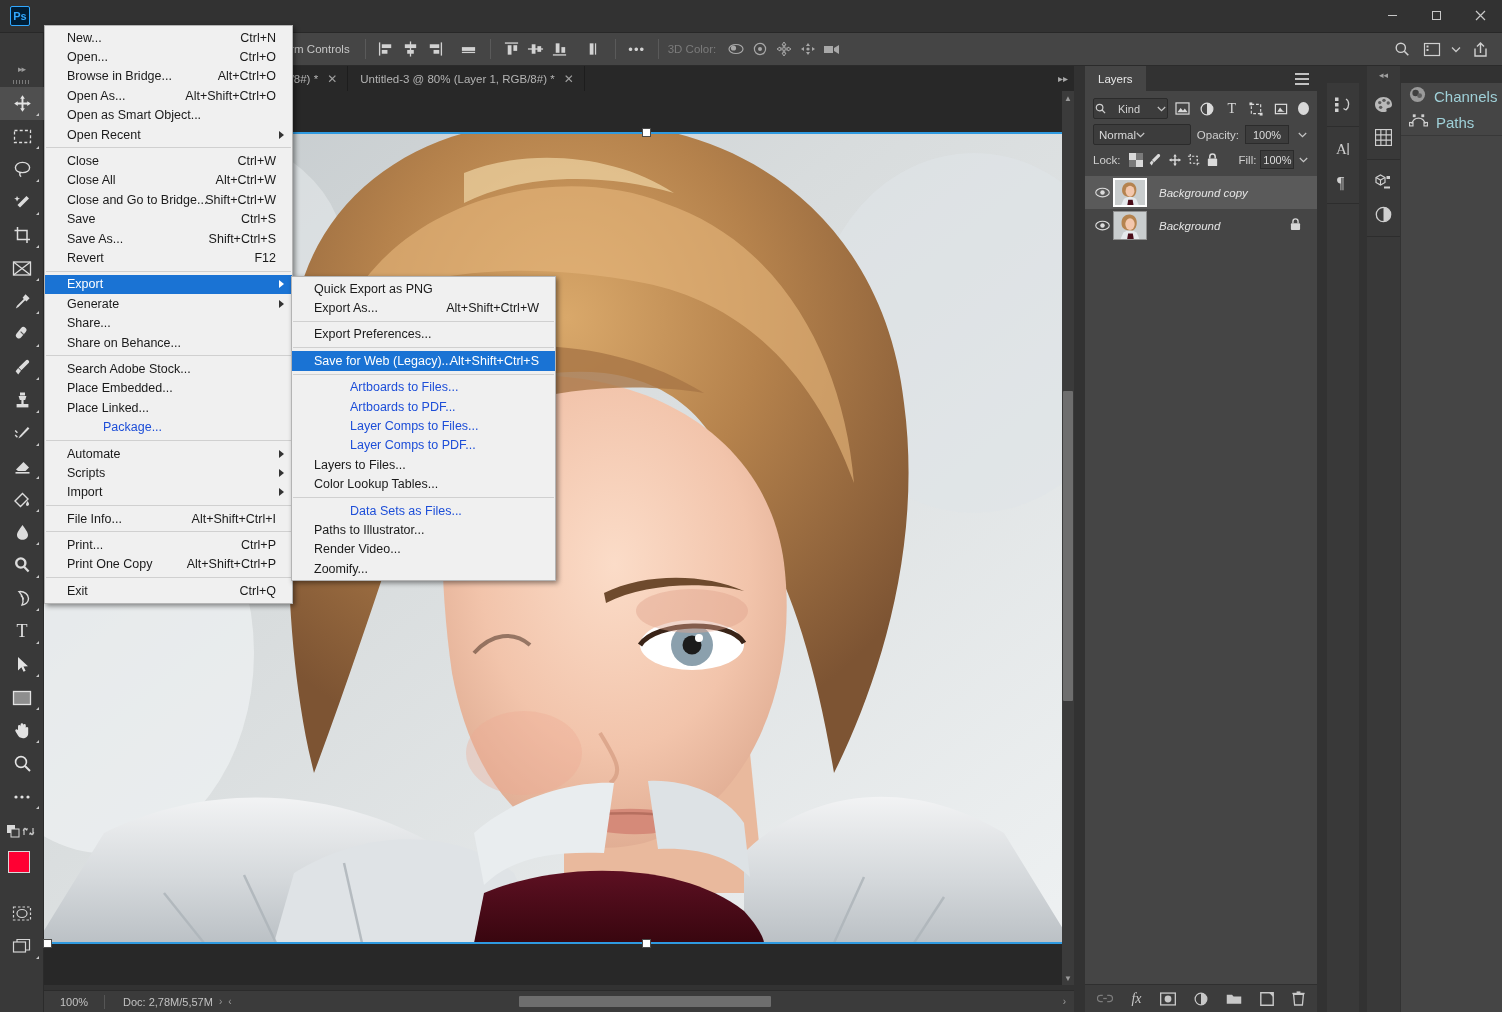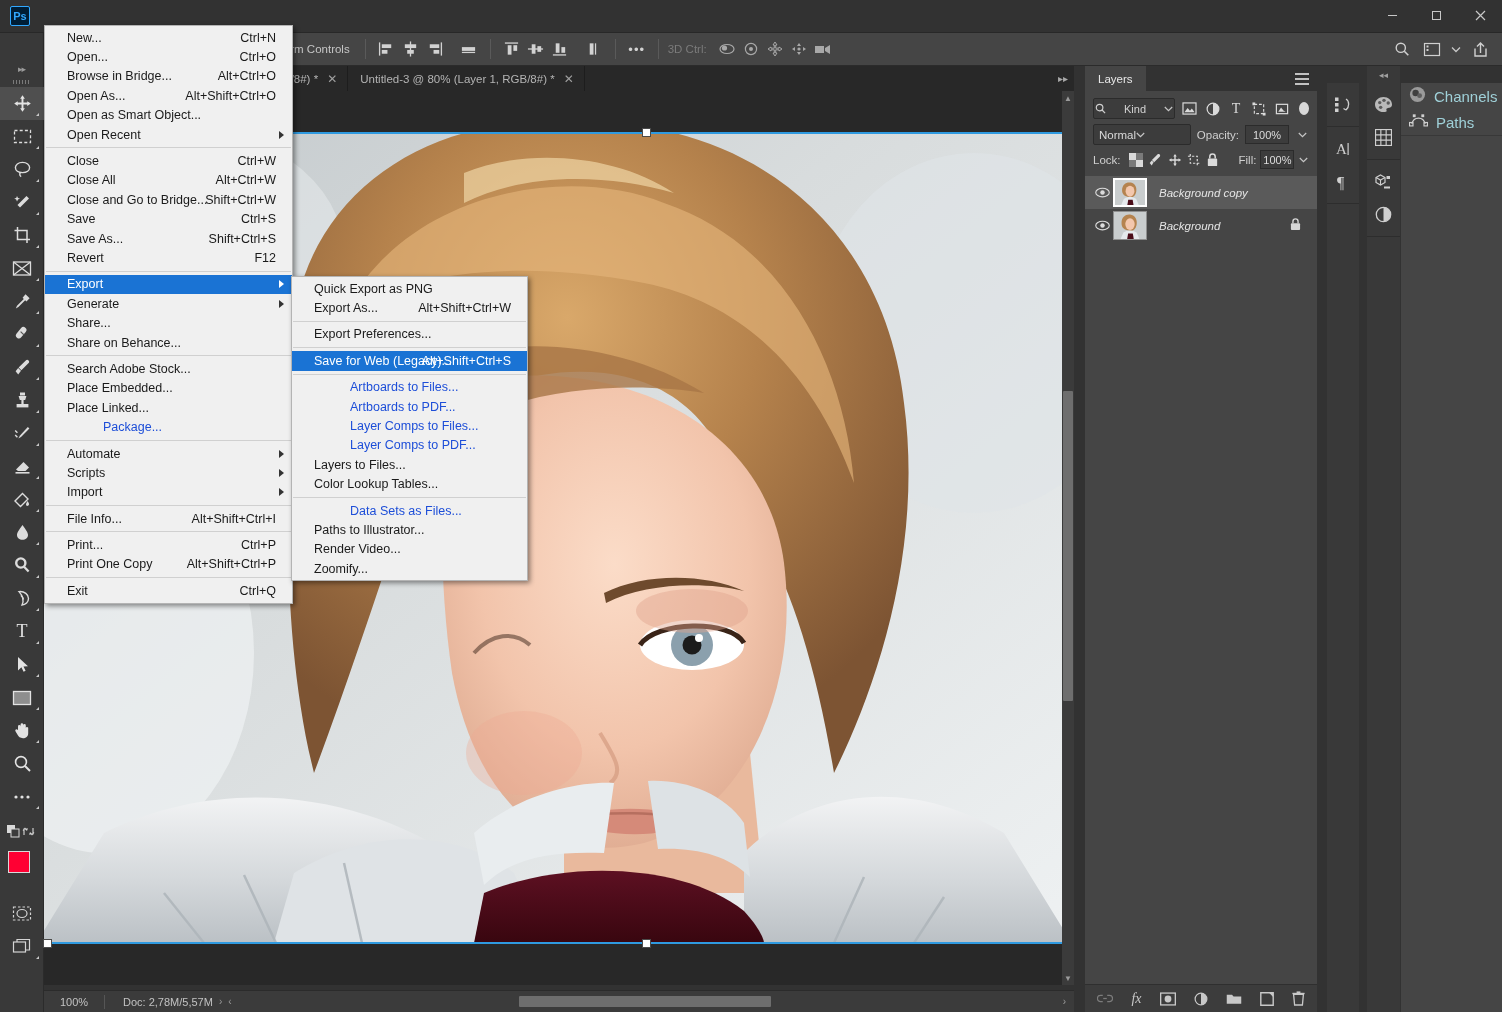--- a/index.html
+++ b/index.html
@@ -140,21 +140,21 @@
   .panel-tabs{ display:flex; height:25px; background:#323232; align-items:stretch; position:relative; }
   .ptab{ display:flex; align-items:center; padding:0 13px; font-size:11.5px; color:#b9b9b9; }
   .ptab.active{ background:#454545; color:#e8e8e8; }
   .pmenu{ position:absolute; right:8px; top:7px; width:14px; }
   .pmenu i{ display:block; height:2px; background:#c2c2c2; margin-bottom:3px; }
 
   .panel-body{ background:#454545; height:921px; position:relative; }
   .filter-row{ display:flex; align-items:center; padding:7px 8px 5px 8px; gap:6px; }
   .kind-select{
     width:88px; height:21px; background:#3c3c3c; border:1px solid #2b2b2b; border-radius:2px;
-    display:flex; align-items:center; gap:18px; padding:0 1px; color:#d2d2d2; font-size:11px;
+    display:flex; align-items:center; gap:12px; padding:0 1px; color:#d2d2d2; font-size:11px;
   }
   .fi{ width:22px; height:21px; display:flex; align-items:center; justify-content:center; color:#d8d8d8; }
   .toggle-knob{ width:13px;height:13px;border-radius:50%;background:#d8d8d8; margin-left:2px;}
 
   .blend-row{ display:flex; align-items:center; padding:0 8px 5px 8px; gap:6px; }
   .blend-select{
     flex:1; height:21px; background:#3c3c3c; border:1px solid #2b2b2b; border-radius:2px;
     display:flex; align-items:center; padding:0 5px;
     color:#d9d9d9; font-size:11.5px;
   }
@@ -310,21 +310,21 @@
       <div style="width:10px"></div>
       <div class="align-btn">
         <svg width="17" height="16" viewBox="0 0 18 16">
             <rect x="5" y="2" width="4" height="12" fill="#d2d2d2"></rect>
             <rect x="10.5" y="2" width="1.3" height="12" fill="#d2d2d2"></rect>
           </svg>
       </div>
       <div class="opt-sep"></div>
       <div class="align-btn" style="font-size:13px;color:#d2d2d2;letter-spacing:1px;">•••</div>
       <div class="opt-sep"></div>
-      <div class="opt-dim">3D Ctrl:</div>
+      <div class="opt-dim">3D Color:</div>
       <div style="width:8px"></div>
       <div class="align-btn">
         <svg width="18" height="16" viewBox="0 0 18 16">
             <ellipse cx="9" cy="8" rx="7" ry="4.5" fill="none" stroke="#a8a8a8" stroke-width="1.2"></ellipse>
             <circle cx="6.5" cy="7" r="2.6" fill="#a8a8a8"></circle>
           </svg>
       </div>
       <div class="align-btn">
         <svg width="18" height="16" viewBox="0 0 18 16">
             <circle cx="9" cy="8" r="5.6" fill="none" stroke="#a8a8a8" stroke-width="1.2"></circle>
@@ -1066,21 +1066,21 @@
         <span class="mlabel">Print One Copy</span>
         <span class="mshort">Alt+Shift+Ctrl+P</span>
       </div>
       <div class="msep"></div>
       <div class="mrow">
         <span class="mlabel">Exit</span>
         <span class="mshort">Ctrl+Q</span>
       </div>
     </div>
 
-  <div class="menu-pop" style="left:291px; top:276px; width:237px;" id="exportmenu">
+  <div class="menu-pop" style="left:291px; top:276px; width:265px;" id="exportmenu">
       <div class="mrow">
         <span class="mlabel">Quick Export as PNG</span>
       </div>
       <div class="mrow">
         <span class="mlabel">Export As...</span>
         <span class="mshort">Alt+Shift+Ctrl+W</span>
       </div>
       <div class="msep"></div>
       <div class="mrow">
         <span class="mlabel">Export Preferences...</span>

